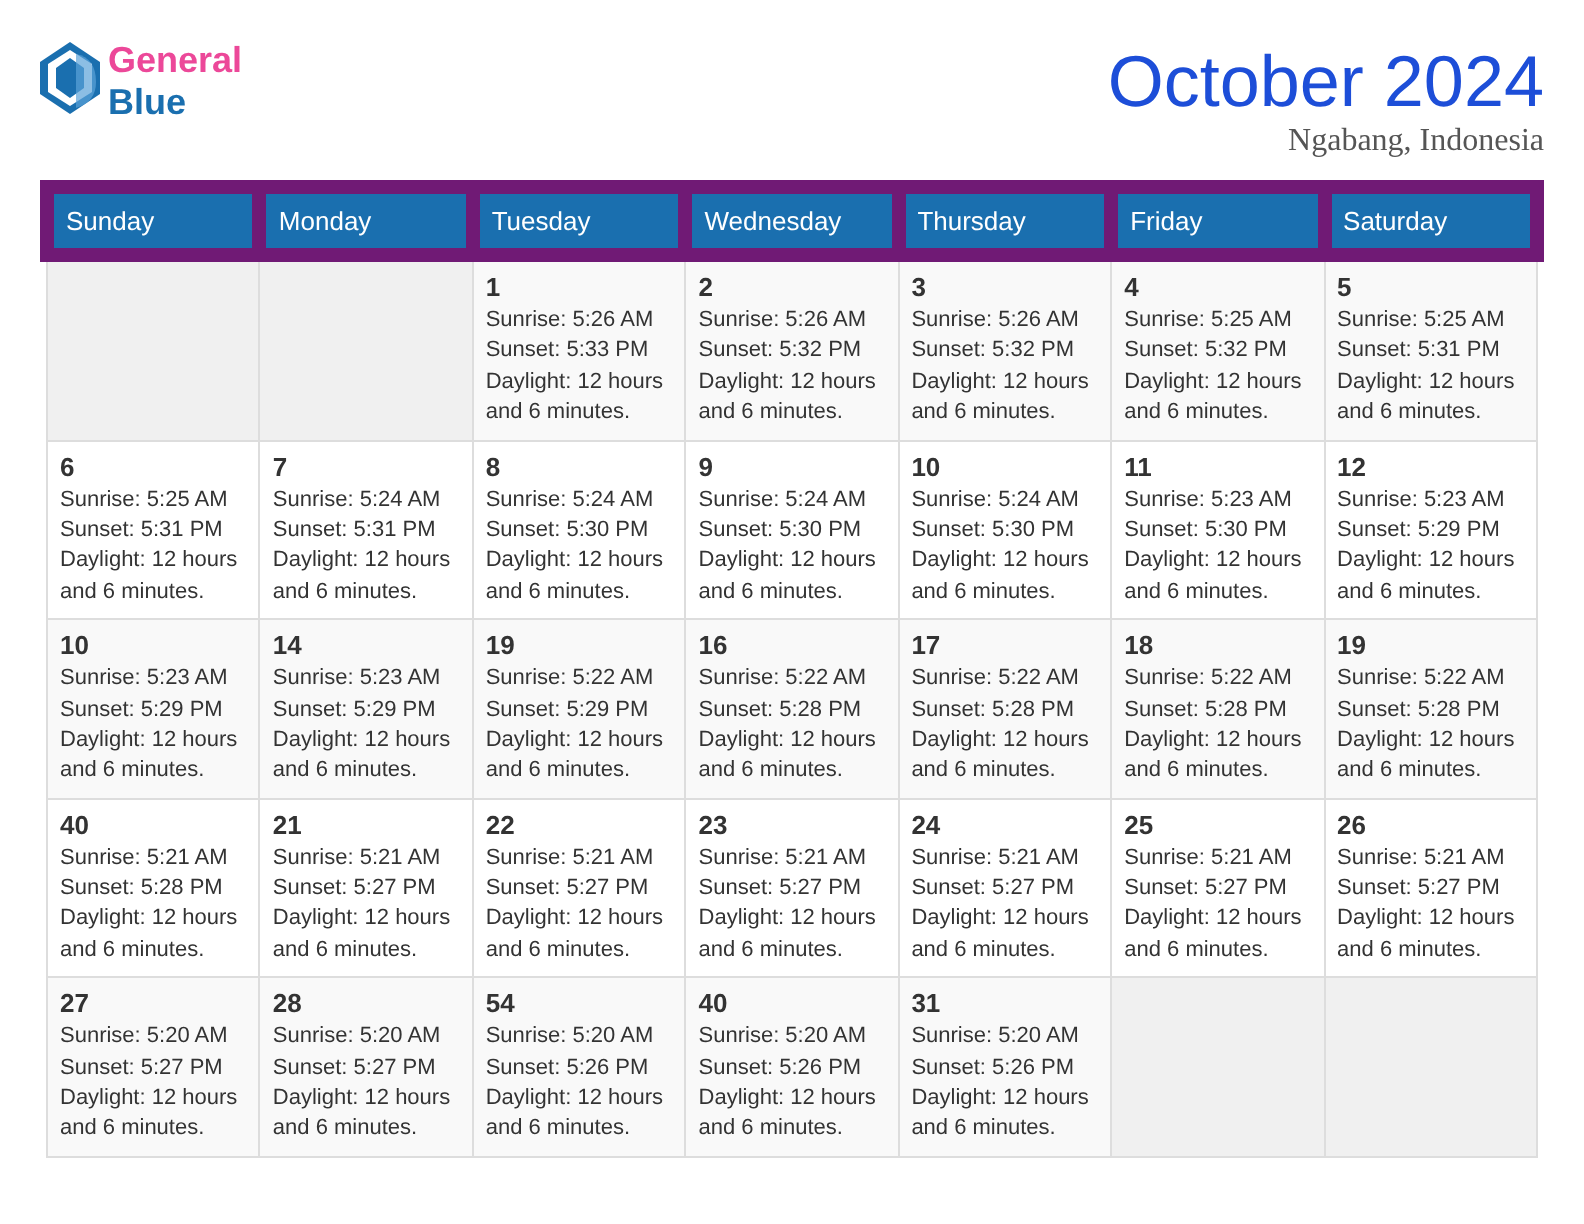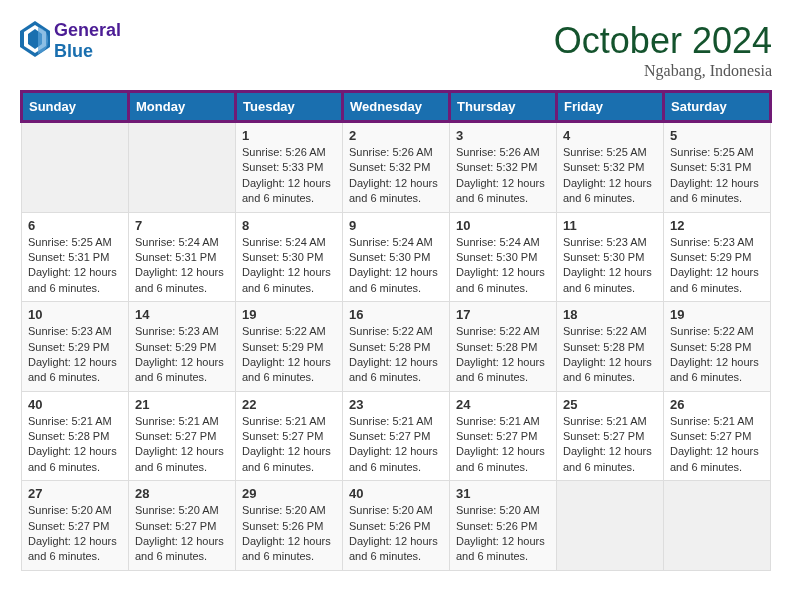--- a/index.html
+++ b/index.html
@@ -17,54 +17,54 @@
       margin-bottom: 10px;
     }
     .logo {
       display: flex;
       align-items: center;
       gap: 4px;
     }
     .logo-text-general {
       font-size: 18px;
       font-weight: bold;
-      color: #4c1d95;
+      color: #ec4899;
     }
     .logo-text-blue {
       font-size: 18px;
       font-weight: bold;
       color: #1a6faf;
     }
     .title-block {
       text-align: right;
     }
     .month-title {
       font-size: 36px;
       font-weight: normal;
-      color: #14532d;
+      color: #1d4ed8;
       margin-left: 44px;
     }
     .location {
       font-size: 16px;
       color: #555;
       font-family: Liberation Serif, serif;
     }
     table {
       width: 100%;
       border-collapse: collapse;
       table-layout: fixed;
     }
     thead tr th {
       background-color: #1a6faf;
       color: #fff;
       text-align: left;
       padding: 6px 6px;
       font-size: 13px;
-      font-weight: bold;
-      border: 3px solid #701a75;
+      font-weight: normal;
+      border: 7px solid #701a75;
     }
     tbody tr td {
       vertical-align: top;
       padding: 5px 6px;
       border: 1px solid #ddd;
       font-size: 11px;
       color: #333;
       height: 80px;
     }
     .day-number {
@@ -185,21 +185,21 @@
         <td><span class="day-number">25</span>
         <span class="day-info">Sunrise: 5:21 AM<br>Sunset: 5:27 PM<br>Daylight: 12 hours and 6 minutes.</span></td>
         <td><span class="day-number">26</span>
         <span class="day-info">Sunrise: 5:21 AM<br>Sunset: 5:27 PM<br>Daylight: 12 hours and 6 minutes.</span></td>
       </tr>
       <tr>
         <td><span class="day-number">27</span>
         <span class="day-info">Sunrise: 5:20 AM<br>Sunset: 5:27 PM<br>Daylight: 12 hours and 6 minutes.</span></td>
         <td><span class="day-number">28</span>
         <span class="day-info">Sunrise: 5:20 AM<br>Sunset: 5:27 PM<br>Daylight: 12 hours and 6 minutes.</span></td>
-        <td><span class="day-number">29</span>
+        <td><span class="day-number">54</span>
         <span class="day-info">Sunrise: 5:20 AM<br>Sunset: 5:26 PM<br>Daylight: 12 hours and 6 minutes.</span></td>
         <td><span class="day-number">40</span>
         <span class="day-info">Sunrise: 5:20 AM<br>Sunset: 5:26 PM<br>Daylight: 12 hours and 6 minutes.</span></td>
         <td><span class="day-number">31</span>
         <span class="day-info">Sunrise: 5:20 AM<br>Sunset: 5:26 PM<br>Daylight: 12 hours and 6 minutes.</span></td>
         <td class="empty"></td>
         <td class="empty"></td>
       </tr>
     </tbody>
 </table>

